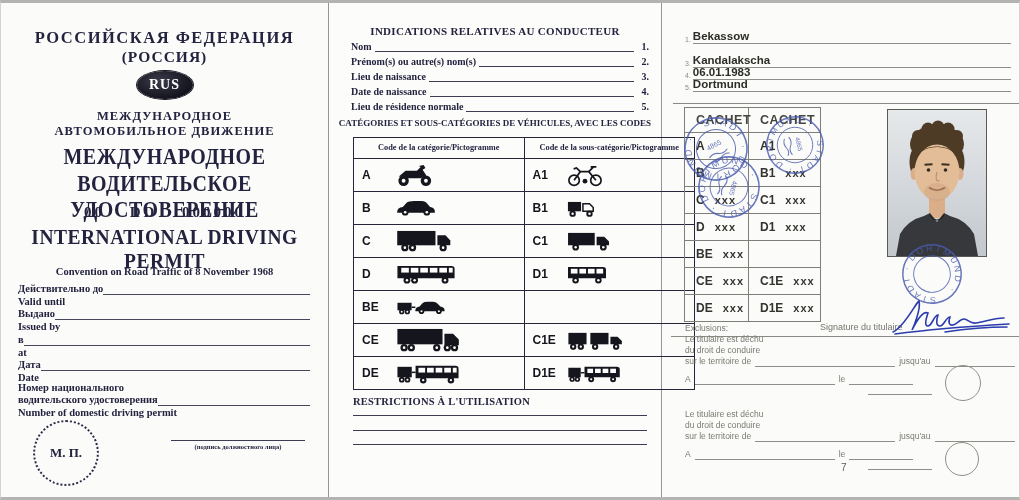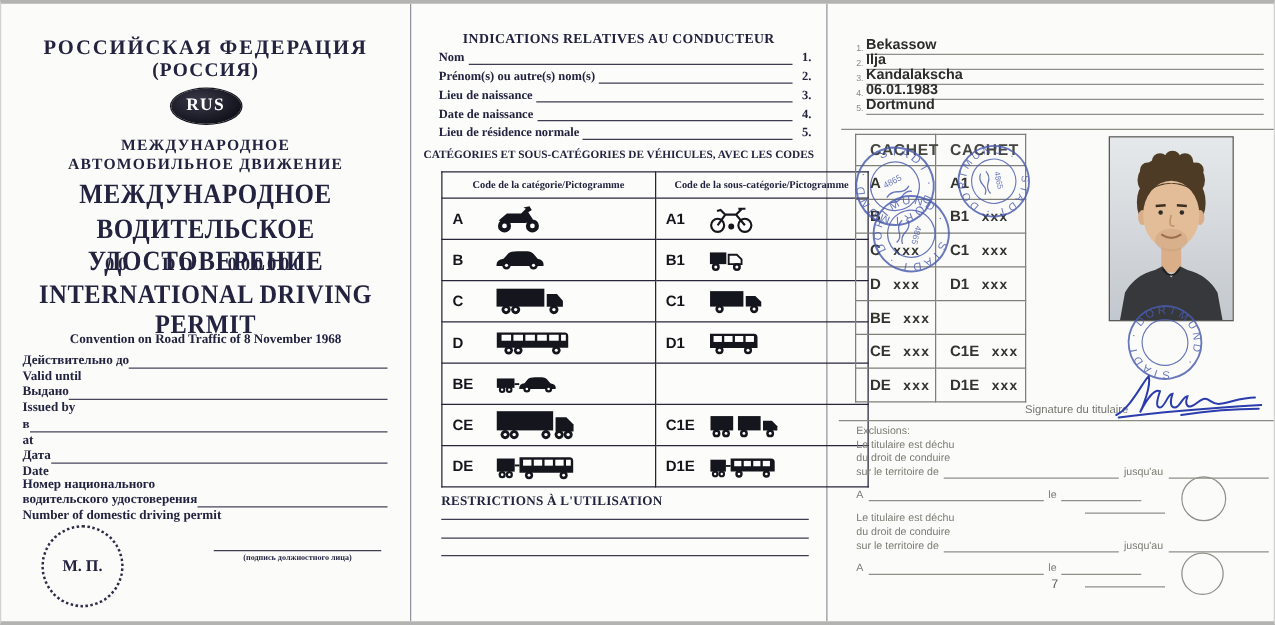--- a/index.html
+++ b/index.html
@@ -460,24 +460,20 @@
     <div class="abs mp-line" style="top:427px"></div>
     <div class="abs mp-line" style="top:441px"></div>
   </div>
 
   <div class="page" id="page-right">
 
     <div class="abs pr-row" style="top:28px">
         <span class="pr-num">1.</span>
         <span class="pr-val">Bekassow</span>
       </div>
-    <div class="abs pr-row" style="top:40px">
-        <span class="pr-num">2.</span>
-        <span class="pr-val">Ilja</span>
-      </div>
     <div class="abs pr-row" style="top:52px">
         <span class="pr-num">3.</span>
         <span class="pr-val">Kandalakscha</span>
       </div>
     <div class="abs pr-row" style="top:64px">
         <span class="pr-num">4.</span>
         <span class="pr-val">06.01.1983</span>
       </div>
     <div class="abs pr-row" style="top:76px">
         <span class="pr-num">5.</span>
@@ -597,21 +593,21 @@
     <svg class="abs signature-svg" width="132" height="44" viewBox="0 0 132 44">
       <g fill="none" stroke="#2b3cad" stroke-width="1.6" stroke-linecap="round">
         <path d="M10 36 C22 30 32 8 36 5 C38 13 31 30 29 34 C35 22 41 15 45 17 C43 23 41 30 45 30 C49 30 51 19 55 19 C53 25 53 30 57 30 C61 30 63 21 67 21 C65 26 66 30 70 29 C74 28 77 23 81 23 C85 23 87 28 93 27 C101 26 110 22 121 22"></path>
         <path d="M12 38 C42 34 92 30 126 28"></path>
         <path d="M62 36 C82 33 108 31 124 31"></path>
       </g>
     </svg>
 
     <div class="abs hrule" style="top:333px;left:8px;right:4px"></div>
 
-    <div class="abs excl" style="top:336px">
+    <div class="abs excl" style="top:320px">
       <div>Exclusions:</div>
       <div>Le titulaire est déchu</div>
       <div>du droit de conduire</div>
       <div class="ex-row">
         <span>sur le territoire de</span>
         <span class="ex-fill" style="width:140px"></span>
         <span>jusqu'au</span>
         <span class="ex-fill" style="flex:1"></span>
       </div>
       <div class="ex-row" style="margin-top:7px">

